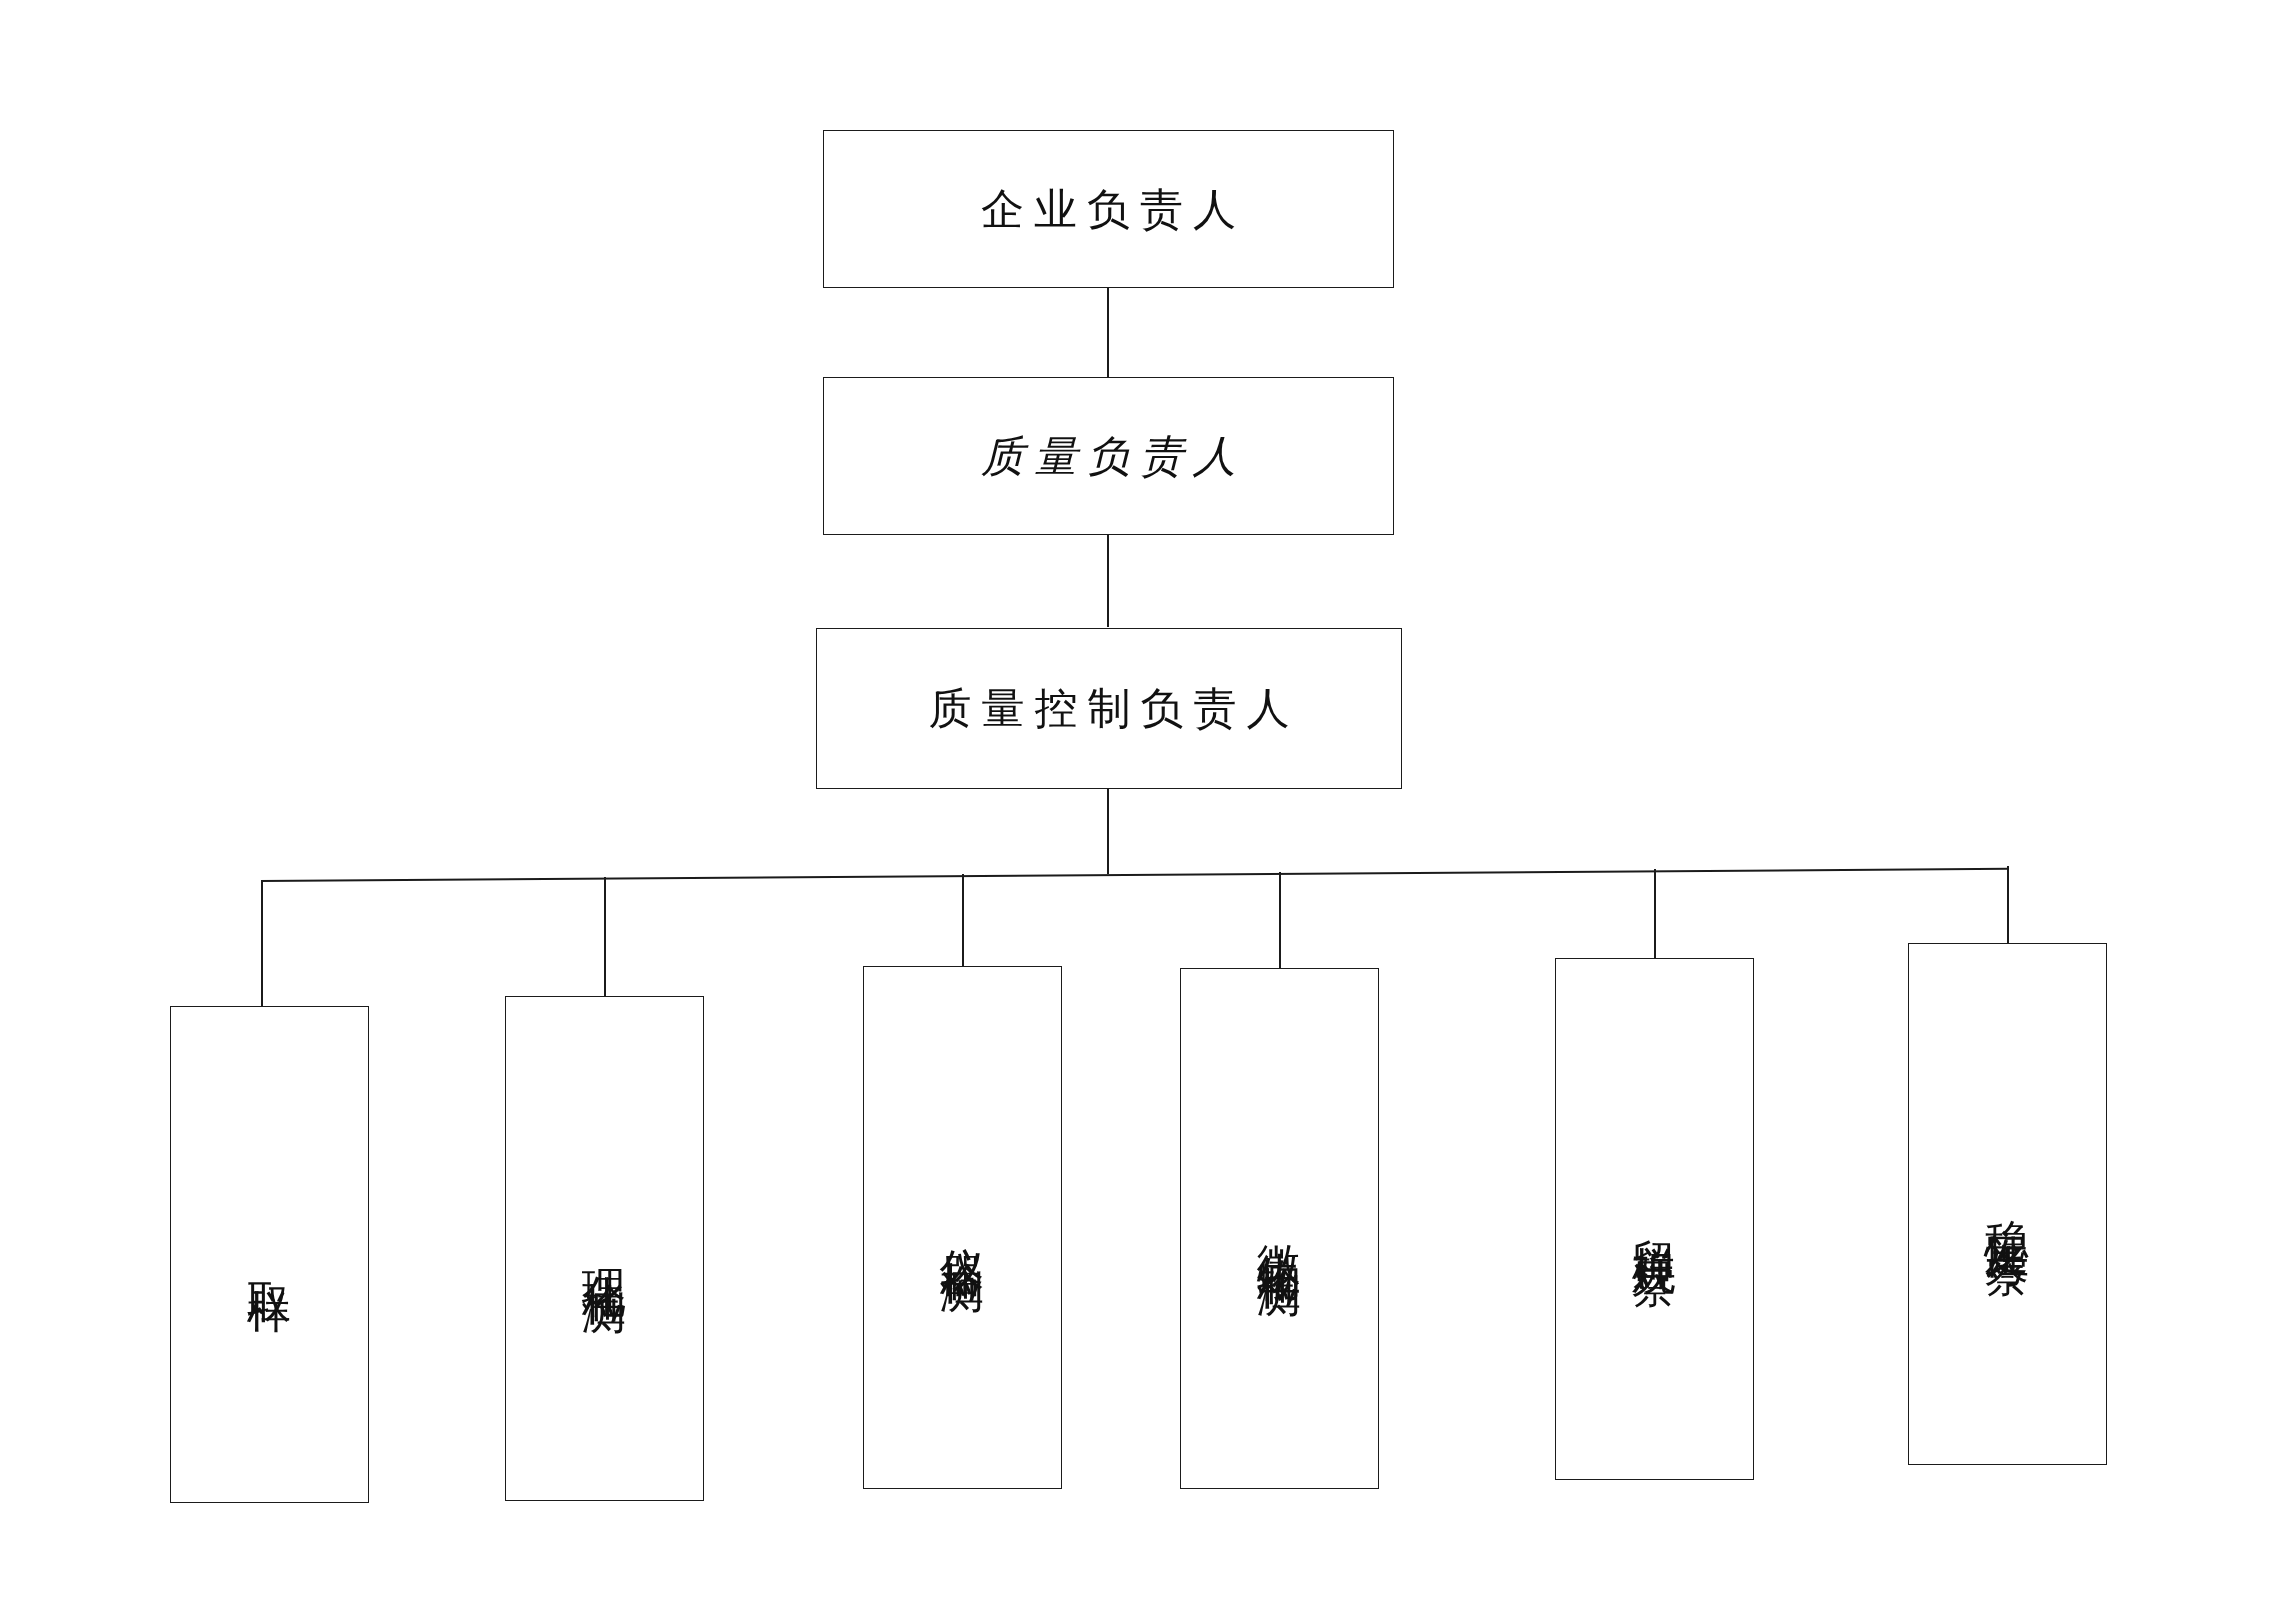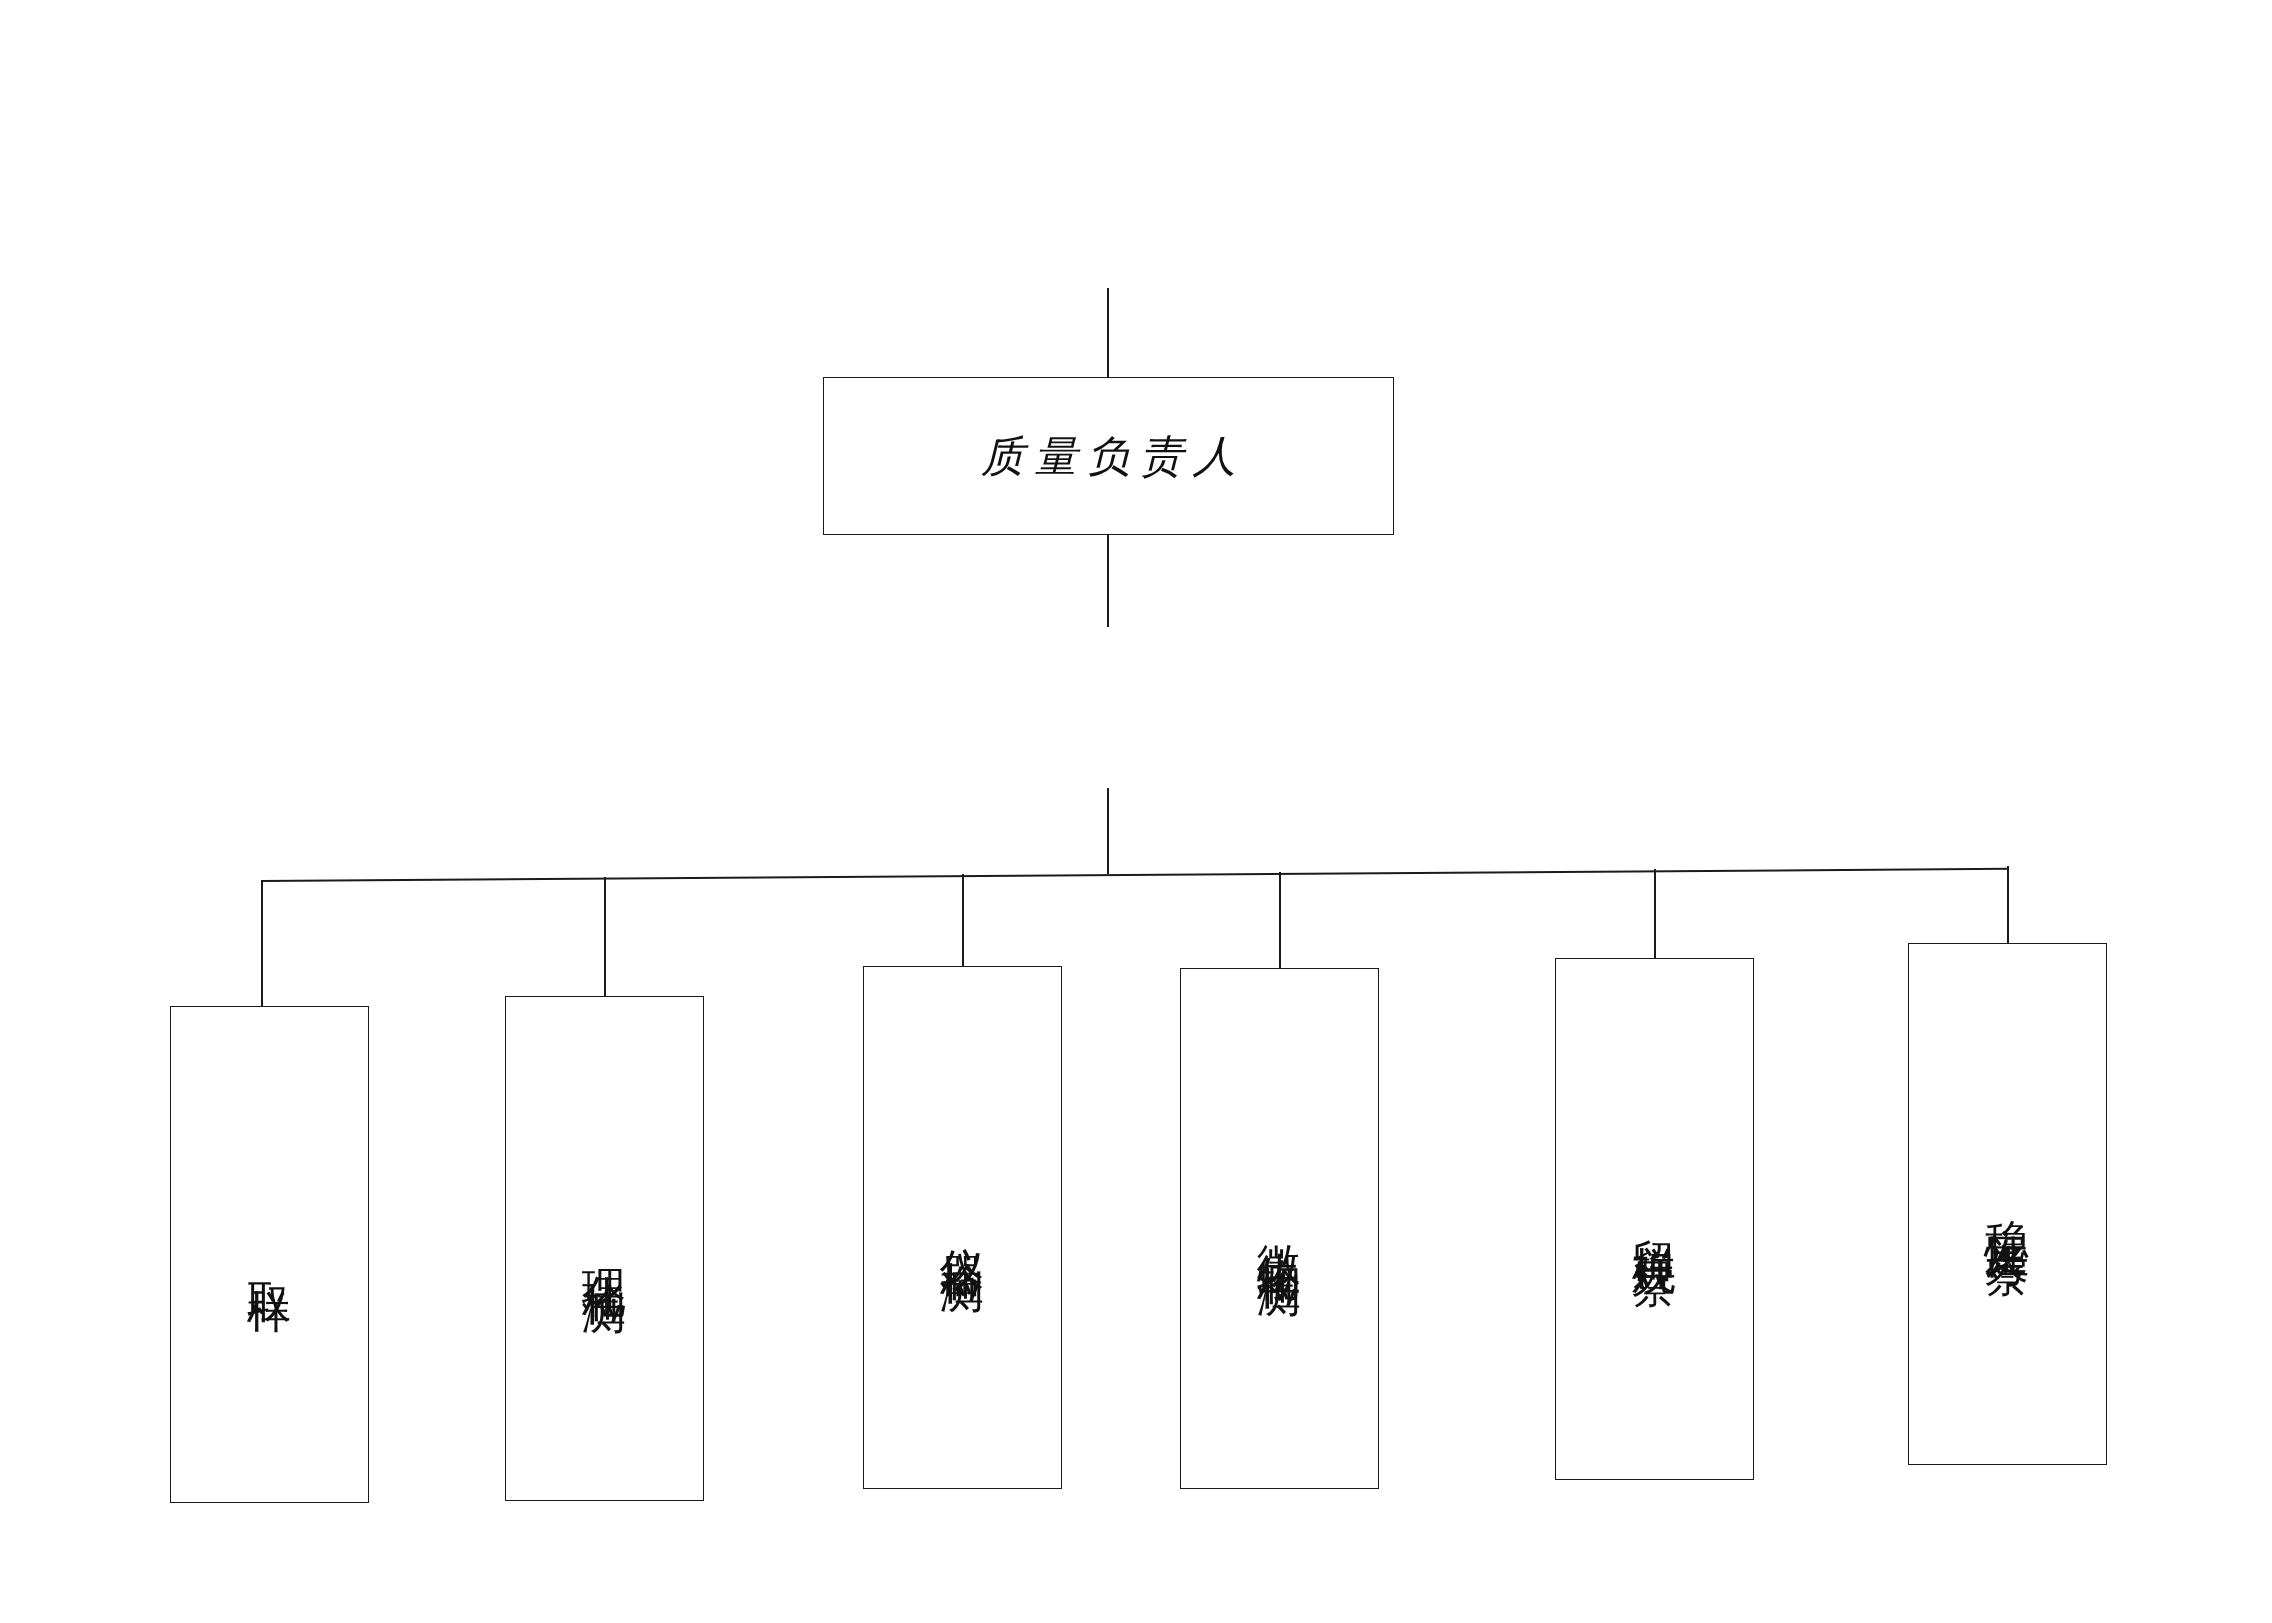--- a/index.html
+++ b/index.html
@@ -68,29 +68,35 @@
     height: 2.2px;
     background: #1b1b1b;
     transform-origin: left center;
   }
 </style>
 </head>
 <body>
 
 <div id="canvas">
 
+  <div class="node node-top" style="left:823px; top:130px; width:571px; height:158px;">
+    <span class="node-label">企业负责人</span>
+  </div>
 
   <div class="conn conn-v" style="left:1107px; top:288px; height:89px;"></div>
 
   <div class="node node-top" style="left:823px; top:377px; width:571px; height:158px;font-style:italic;">
     <span class="node-label">质量负责人</span>
   </div>
 
   <div class="conn conn-v" style="left:1107px; top:535px; height:92px;"></div>
 
+  <div class="node node-top" style="left:816px; top:628px; width:586px; height:161px;">
+    <span class="node-label">质量控制负责人</span>
+  </div>
 
   <div class="conn conn-v" style="left:1107px; top:788px; height:86px;"></div>
 
   <div class="bus" style="left:261px; top:880px; width:1748px; transform: rotate(-0.40deg);"></div>
 
   <div class="conn conn-v" style="left:261px; top:880px; height:128px;"></div>
   <div class="conn conn-v" style="left:604px; top:877px; height:120px;"></div>
   <div class="conn conn-v" style="left:962px; top:874px; height:92px;"></div>
   <div class="conn conn-v" style="left:1279px; top:872px; height:97px;"></div>
   <div class="conn conn-v" style="left:1654px; top:869px; height:89px;"></div>

